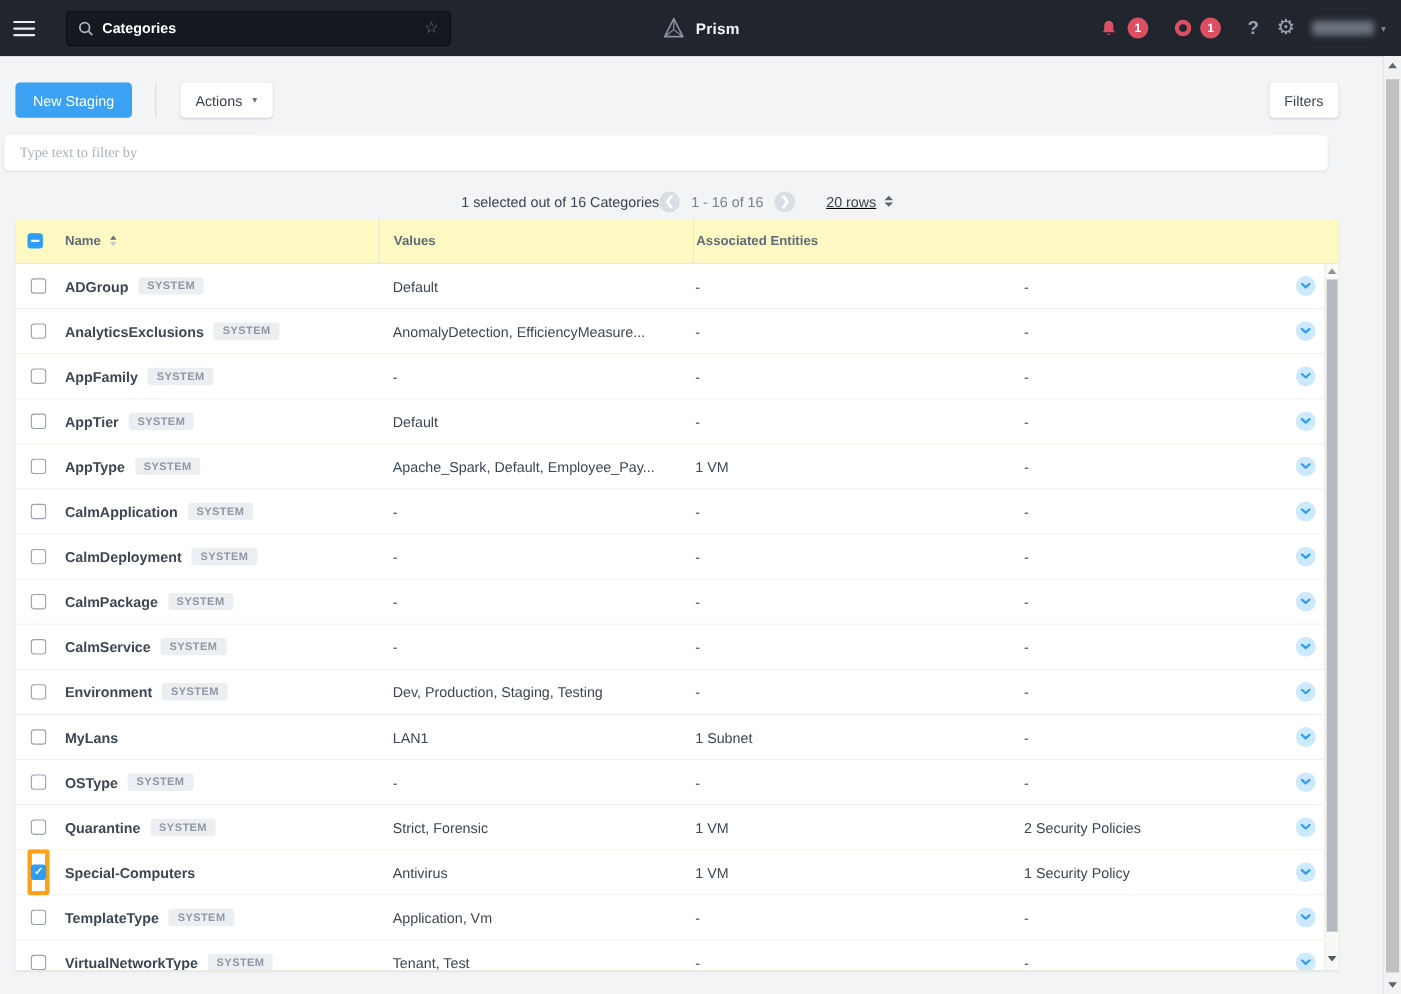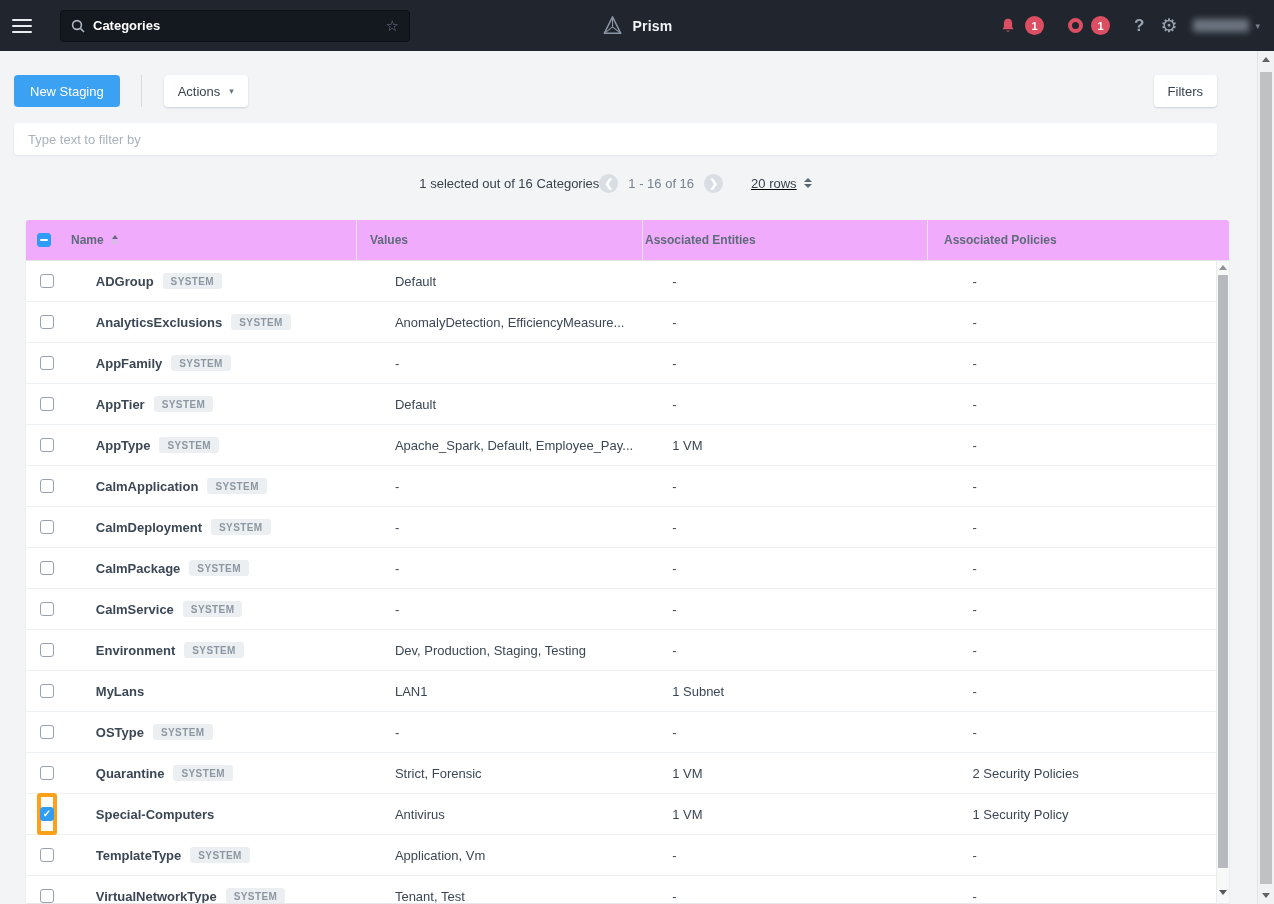--- a/index.html
+++ b/index.html
@@ -55,23 +55,23 @@
   .btn-white {
     background:#fff; color:#39434e; padding:0 14px;
     box-shadow:0 1px 2px rgba(40,50,70,.18);
   }
   .toolbar-divider { display:inline-block; width:1px; height:32px; background:#d7dbdf; margin:0 17px; vertical-align:top; }
   .actions-caret { color:#6b7480; font-size:9px; margin-left:9px; }
   .filters-btn { position:absolute; right:0; top:0; }
 
   
   .filter-input {
-    position:absolute; top:123px; left:14px; width:1203px; height:32px;
+    position:absolute; top:123px; left:4px; width:1203px; height:32px;
     border:none; outline:none; border-radius:4px; background:#fff; padding:0 14px;
-    font-family:Liberation Sans, sans-serif; font-size:13px; color:#39434e;
+    font-family:Liberation Serif, serif; font-size:13px; color:#39434e;
     box-shadow:0 1px 2px rgba(40,50,70,.08);
   }
   .filter-input::placeholder { color:#a9b2bc; }
 
   
   .status-row {
     position:absolute; top:170px; left:14px; width:1203px; height:26px;
     display:flex; align-items:center; justify-content:center;
   }
   .selection-summary { font-size:13px; color:#39434e; }
@@ -84,41 +84,40 @@
   .pg-text { color:#76818e; font-size:13px; margin:0 10px; }
   .rows-select { display:flex; align-items:center; margin-left:28px; cursor:pointer;text-decoration:underline; }
   .rows-label { color:#39434e; font-size:13px; }
   .updown { display:inline-flex; flex-direction:column; margin-left:7px; line-height:0; }
   .updown i { border-left:4px solid transparent; border-right:4px solid transparent; display:block; }
   .updown .u { border-bottom:4px solid #5b6670; margin-bottom:2px; }
   .updown .d { border-top:4px solid #5b6670; }
 
   
   .table-card {
-    position:absolute; top:220px; left:14px; width:1203px; height:683px;
-    background:#f0abfc; border-radius:3px 3px 0 0; overflow:hidden;
+    position:absolute; top:199px; left:14px; width:1203px; height:683px;
+    background:#fef9c3; border-radius:3px 3px 0 0; overflow:hidden;
     box-shadow:0 1px 2px rgba(40,50,70,.08);
-    margin-left:12px;
   }
   .thead { display:flex; height:41px; align-items:center; border-bottom:1px solid #e2e6ea; }
   .th { font-size:12px; font-weight:bold; color:#5f6b7a; height:41px; display:flex; align-items:center; }
   .c-check { width:45px; padding-left:11px; display:flex; align-items:center; }
   .c-name  { width:285px; display:flex; align-items:center; }
   .c-values{ width:286px; padding-left:13px; }
   .c-entities{ width:285px; padding-left:2px; }
   .c-policies{ width:254px; padding-left:16px; }
   .c-actions{ flex:1; display:flex; justify-content:center; }
   .th.c-values,.th.c-entities,.th.c-policies { border-left:1px solid #e2e6ea; }
   .sort-ind { display:inline-flex; flex-direction:column; margin-left:8px; line-height:0; }
   .sort-ind i { border-left:3.5px solid transparent; border-right:3.5px solid transparent; display:block; }
   .sort-ind .u { border-bottom:4px solid #5f6b7a; margin-bottom:2px; }
   .sort-ind .d { border-top:4px solid #c3cad2; }
 
   .tbody { position:relative; height:642px; overflow:hidden; width:1190px; }
-  .trow { display:flex; height:41px; align-items:center; border-bottom:1px solid #eef1f3; background:#fff;gap:28px; }
+  .trow { display:flex; height:41px; align-items:center; border-bottom:1px solid #eef1f3; background:#fff; }
   .cell { font-size:13px; color:#3b4754; white-space:nowrap; overflow:hidden; }
   .row-name { font-size:13px; font-weight:bold; color:#3b4754; }
   .sys-badge {
     margin-left:9px; background:#eceff1; color:#8d97a3; font-size:10px; font-weight:bold;
     letter-spacing:.4px; padding:3px 8px 2px; border-radius:3px;
   }
   .cb-wrap { width:20px; height:42px; display:flex; align-items:center; justify-content:center; flex:none; }
   .cb-wrap.hl-on { background:#ffa116; border-radius:3px; }
   .cb-inner { display:flex; align-items:center; justify-content:center; }
   .cb-wrap.hl-on .cb-inner { width:12px; height:34px; background:#fff; }
@@ -235,21 +234,20 @@
       </div>
       <div class="th c-name">
         <span>Name</span>
         <span class="sort-ind">
             <i class="u"></i>
             <i class="d"></i>
           </span>
       </div>
       <div class="th c-values">Values</div>
       <div class="th c-entities">Associated Entities</div>
-      <div class="th c-policies">Associated Policies</div>
       <div class="th c-actions"></div>
     </div>
 
     <div class="tbody">
   <div class="trow">
     <div class="cell c-check">
       <span class="cb-wrap">
         <span class="cb-inner">
           <span class="checkbox"></span>
         </span>

